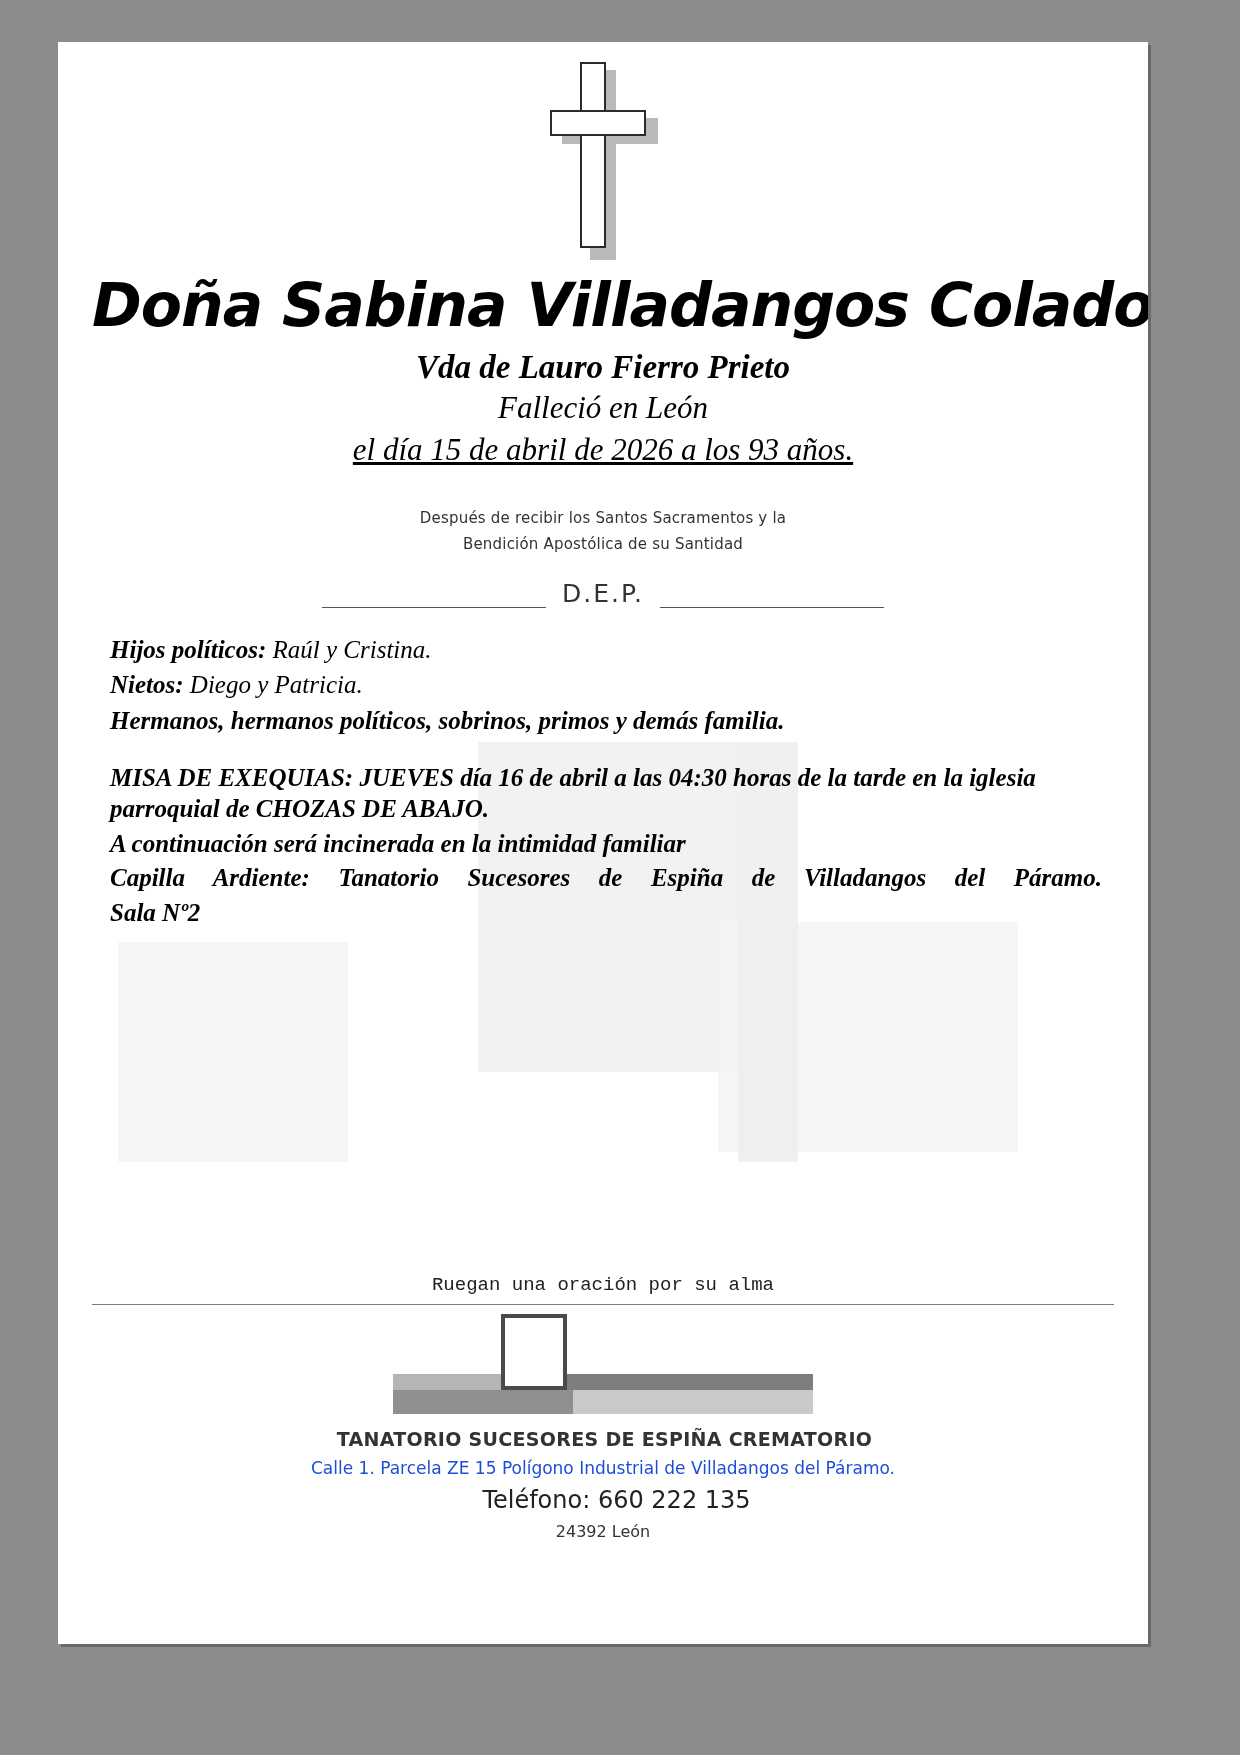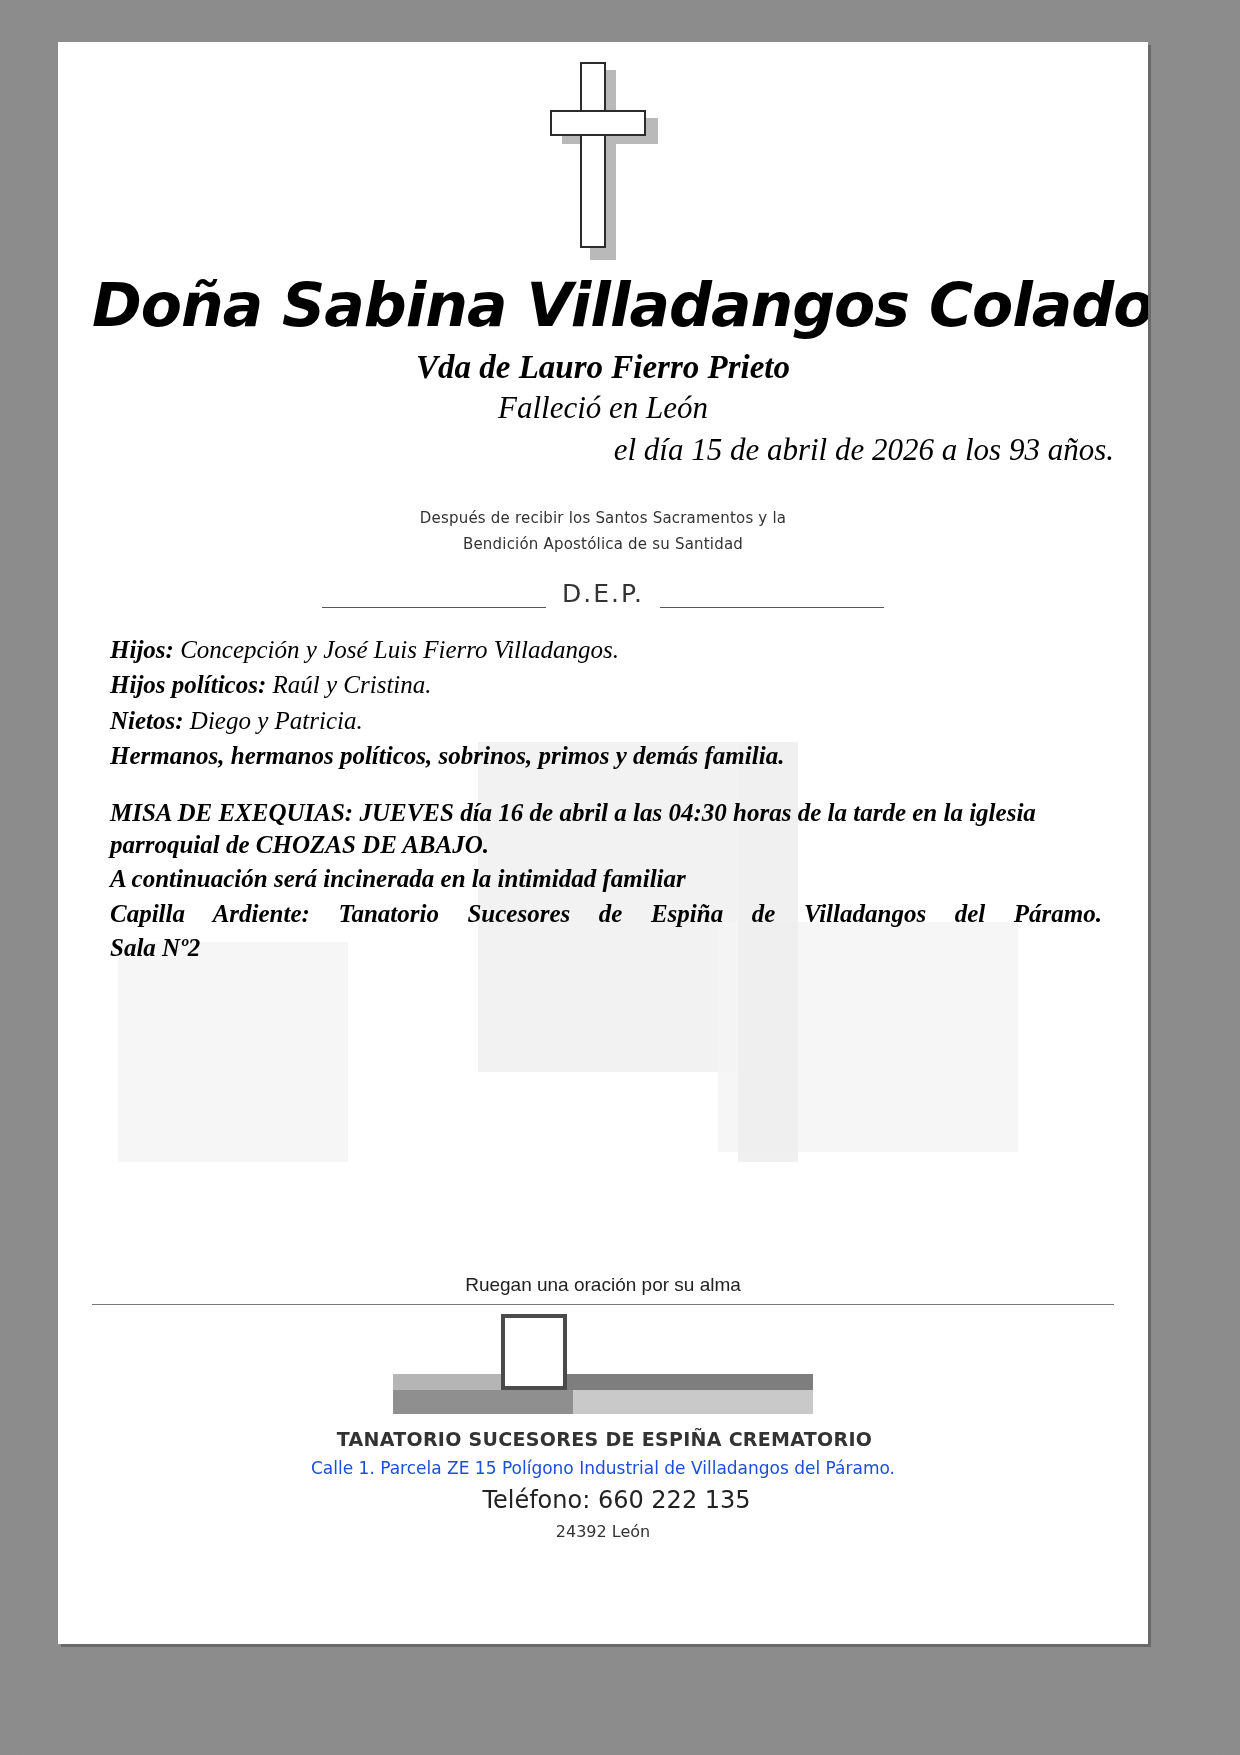--- a/index.html
+++ b/index.html
@@ -114,22 +114,23 @@
     font-family: "Liberation Serif", serif;
     font-style: italic;
     font-size: 31px;
     text-align: center;
     margin: 4px 0 0 0;
   }
   .died-date {
     font-family: "Liberation Serif", serif;
     font-style: italic;
     font-size: 31px;
-    text-align: right;
+    text-align: center;
     margin: 6px 0 0 0;
+    text-decoration: underline;
   }
   .sacraments {
     font-family: "DejaVu Sans", sans-serif;
     font-size: 15px;
     color: #333;
     text-align: center;
     line-height: 1.7;
     margin-top: 38px;
     letter-spacing: 0.2px;
   }
@@ -187,21 +188,21 @@
     font-size: 25px;
     line-height: 1.26;
     color: #000;
   }
   .services p.justified {
     text-align: justify;
     text-align-last: justify;
   }
 
   .prayer {
-    font-family: Liberation Sans, sans-serif;
+    font-family: Liberation Mono, monospace;
     font-size: 19px;
     color: #222;
     text-align: center;
     position: absolute;
     left: 0; right: 0;
     top: 1232px;
   }
   .bottom-rule {
     position: absolute;
     left: 34px;
@@ -339,24 +340,20 @@
         <div>Bendición Apostólica de su Santidad</div>
       </div>
 
       <div class="dep-row">
         <div class="rule"></div>
         <div class="dep-text">D.E.P.</div>
         <div class="rule"></div>
       </div>
 
       <div class="family">
-        <p>
-          <span class="lbl">Hijos: </span>
-          <span>Concepción y José Luis Fierro Villadangos.</span>
-        </p>
         <p>
           <span class="lbl">Hijos políticos: </span>
           <span>Raúl y Cristina.</span>
         </p>
         <p>
           <span class="lbl">Nietos: </span>
           <span>Diego y Patricia.</span>
         </p>
         <p class="all-bold">Hermanos, hermanos políticos, sobrinos, primos y demás familia.</p>
       </div>

